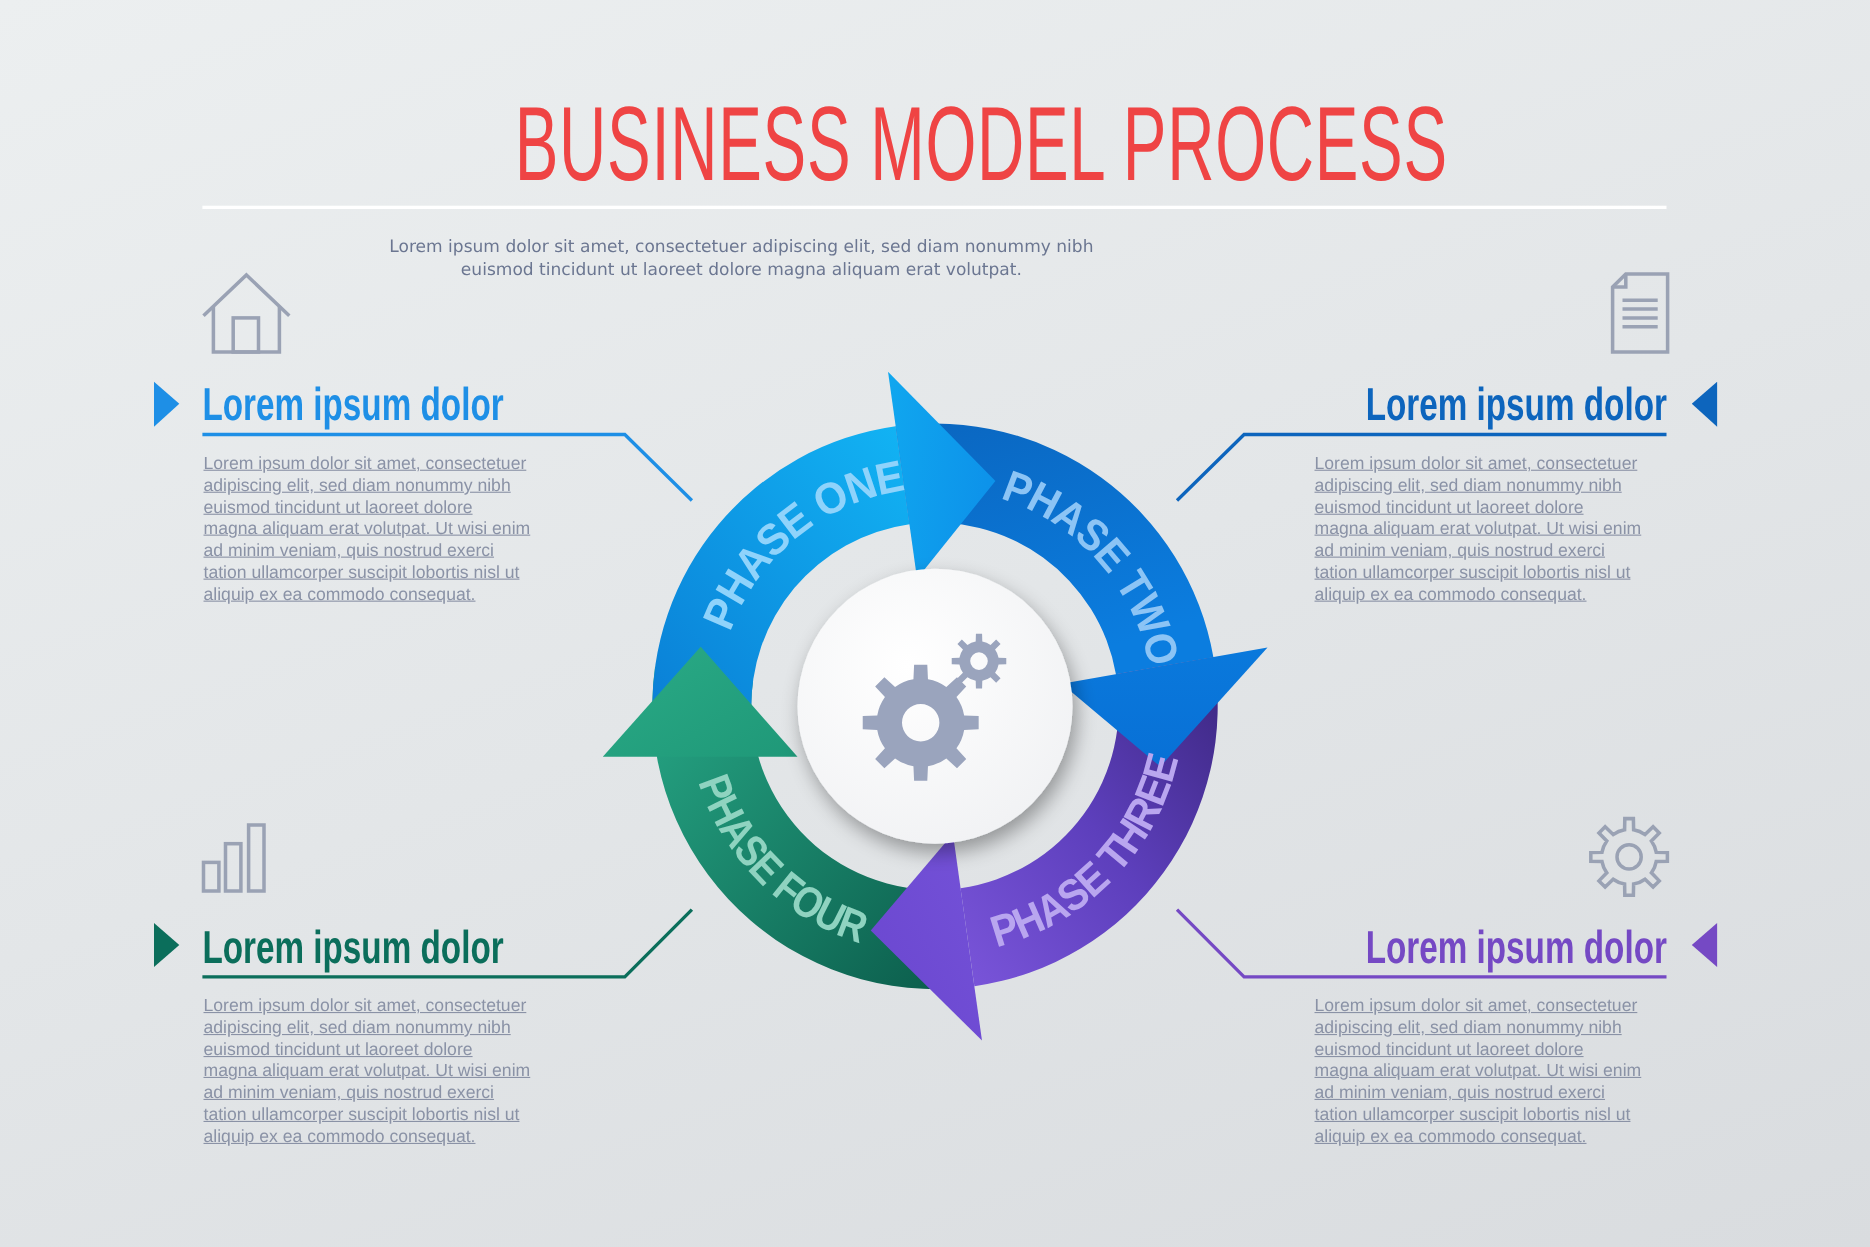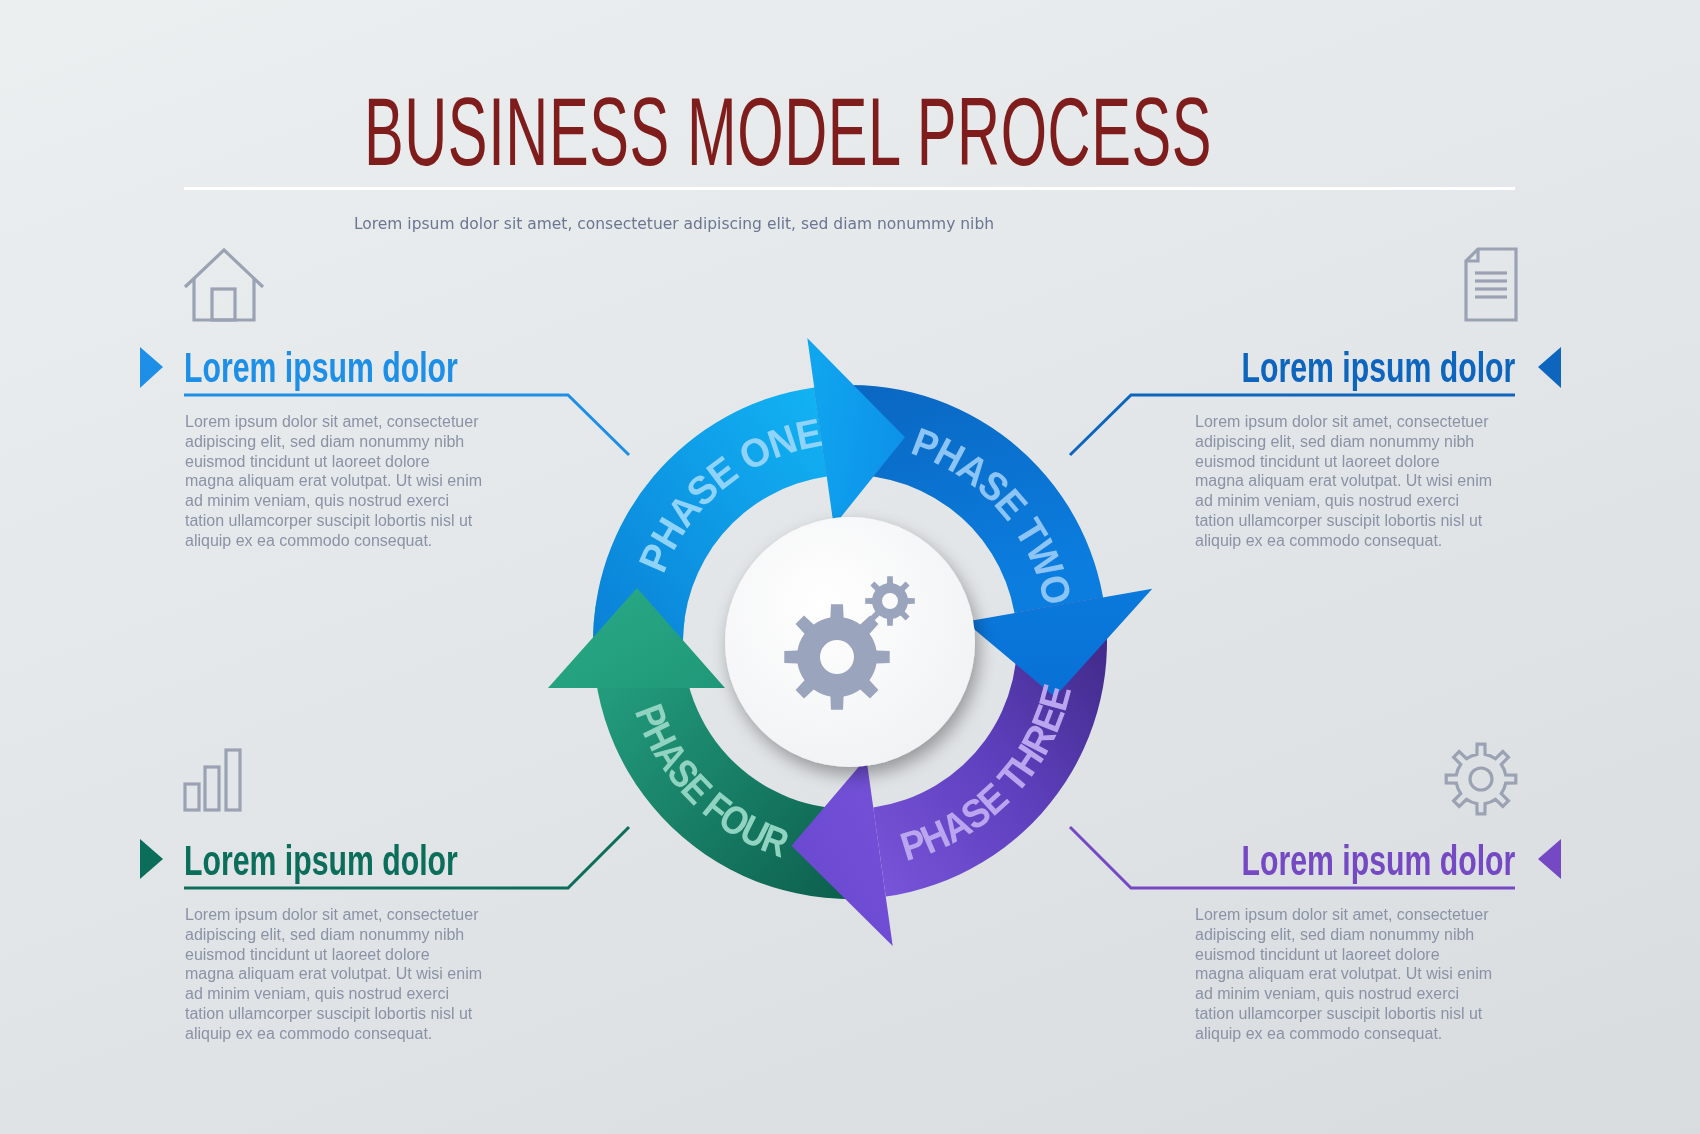--- a/index.html
+++ b/index.html
@@ -3,51 +3,52 @@
 <meta charset="utf-8">
 <style>
   html, body { margin: 0; padding: 0; }
   body {
     width: 1700px; height: 1134px; overflow: hidden; position: relative;
     background: linear-gradient(160deg, #eceff0 0%, #e3e6e8 50%, #d9dcdf 100%);
     font-family: "Liberation Sans", sans-serif;
   }
   .abs { position: absolute; }
   #title {
-    left: 0; width: 1576px; top: 82px; text-align: center;
+    left: 0; width: 1576px; top: 82px; text-align: right;
     font-family: "Liberation Sans Narrow", "Liberation Sans", sans-serif;
-    font-size: 96px; line-height: 100px; color: #7f1d1d; letter-spacing: 1px;
+    font-size: 96px; line-height: 100px; color: #ef4444; letter-spacing: 1px;
   }
   #title span { display: inline-block; transform: scaleX(0.62); transform-origin: center; white-space: nowrap; }
   #divider { left: 184px; top: 187px; width: 1331px; height: 3px; background: #ffffff; }
   #subtitle {
     left: 0; width: 1348px; top: 214px; text-align: center;
     font-family: "DejaVu Sans", sans-serif; font-size: 15.5px; line-height: 21px; color: #6b7691;
   }
   .block-heading {
     font-family: "Liberation Sans", sans-serif; font-weight: bold;
     font-size: 42px; line-height: 46px; white-space: nowrap; margin-top: 13px;
   }
   .block-heading span { display: inline-block; transform: scaleX(0.72); }
   .left .block-heading span { transform-origin: left center; }
   .right .block-heading span { transform-origin: right center; }
   .block-text {
     font-family: "Liberation Sans", sans-serif; font-size: 16px; line-height: 19.8px;
-    color: #8a92a6; width: 320px;
+    color: #8a92a6; width: 320px; text-decoration: underline;
   }
   svg { position: absolute; left: 0; top: 0; }
   .icon-stroke { fill: none; stroke: #9aa2b4; stroke-width: 3.2; stroke-linejoin: miter; }
 </style>
 </head>
 <body>
 
 <div id="title" class="abs"><span>BUSINESS MODEL PROCESS</span></div>
 <div id="divider" class="abs"></div>
 <div id="subtitle" class="abs">
   <div>Lorem ipsum dolor sit amet, consectetuer adipiscing elit, sed diam nonummy nibh</div>
+  <div>euismod tincidunt ut laoreet dolore magna aliquam erat volutpat.</div>
 </div>
 
 <svg width="1700" height="1134" viewBox="0 0 1700 1134">
   <defs>
     <linearGradient id="g1" x1="0" y1="1" x2="1" y2="0">
         <stop offset="0" stop-color="#0a7fd6"></stop>
         <stop offset="1" stop-color="#12b4f4"></stop>
       </linearGradient>
     <linearGradient id="g2" x1="0" y1="0" x2="0.4" y2="1">
         <stop offset="0" stop-color="#0a66c0"></stop>

